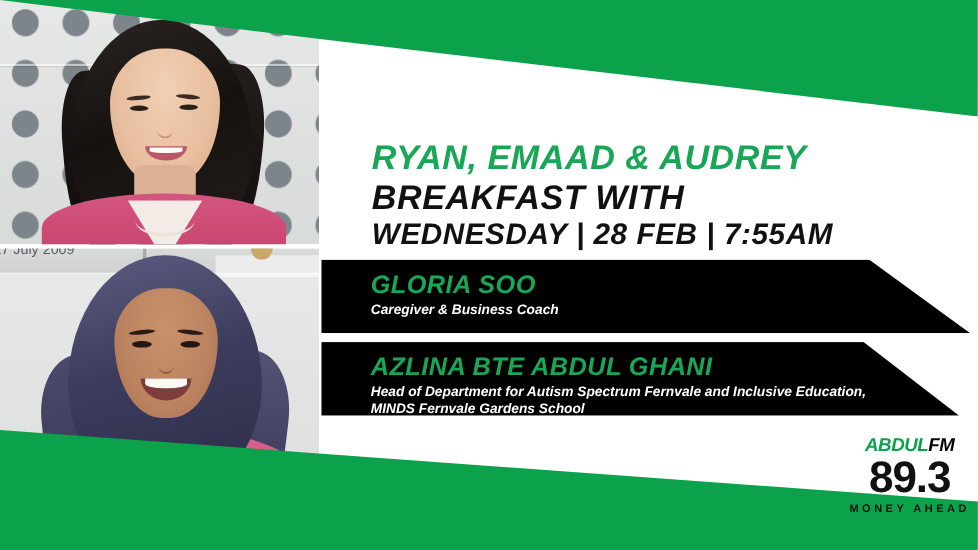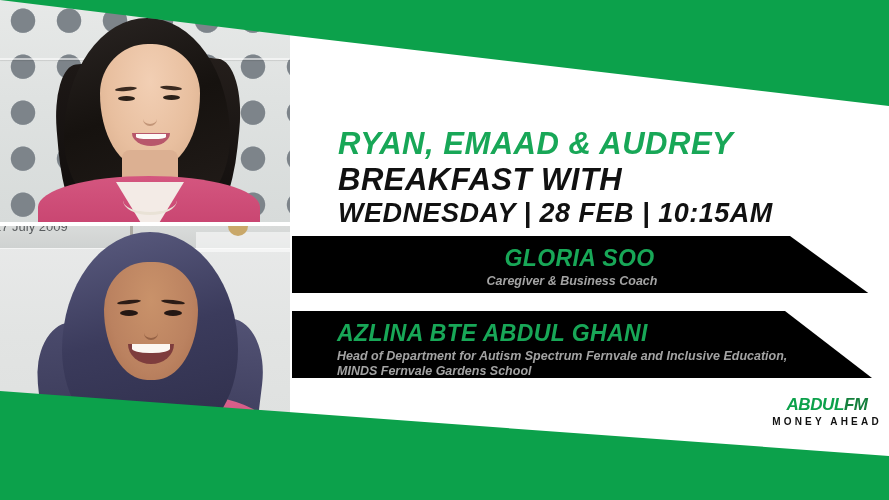--- a/index.html
+++ b/index.html
@@ -343,23 +343,22 @@
   .hl-3 { font-size: 27px; color: #111111; }
 
   
   .banner {
     position: absolute;
     background: #000000;
     color: #ffffff;
   }
   .banner-1 {
     left: 292px; top: 236px;
-    width: 590px; height: 57px;
+    width: 590px; height: 67px;
     clip-path: polygon(0 0, 498px 0, 590px 67px, 0 67px);
-    text-align: center;
   }
   .banner-2 {
     left: 292px; top: 311px;
     width: 590px; height: 67px;
     clip-path: polygon(0 0, 493px 0, 580px 67px, 0 67px);
   }
   .banner-inner {
     position: absolute;
     left: 45px;
     top: 10px;
@@ -373,21 +372,21 @@
     color: #18A757;
     letter-spacing: 0.4px;
     line-height: 1.1;
     white-space: nowrap;
   }
   .spk-role {
     font-family: "Liberation Sans", sans-serif;
     font-weight: bold;
     font-style: italic;
     font-size: 12.5px;
-    color: #a3a3a3;
+    color: #ffffff;
     line-height: 1.2;
     margin-top: 3px;
     max-width: 470px;
   }
 
   
   .logo {
     position: absolute;
     left: 772px; top: 396px;
     width: 110px;
@@ -396,21 +395,21 @@
   }
   .logo-word {
     font-family: "Liberation Sans", sans-serif;
     font-weight: bold;
     font-style: italic;
     font-size: 17px;
     letter-spacing: -0.4px;
     white-space: nowrap;
   }
   .logo-money { color: #0CA14B; }
-  .logo-fm    { color: #15803d; text-align: right; }
+  .logo-fm    { color: #000000; text-align: right; }
   .logo-freq {
     font-family: "Liberation Sans", sans-serif;
     font-weight: bold;
     font-size: 40px;
     color: #111111;
     letter-spacing: -1px;
     margin-top: 1px;
   }
   .logo-tag {
     font-family: "Liberation Sans", sans-serif;
@@ -475,35 +474,36 @@
       <div class="p2-smile"></div>
     </div>
   </div>
 
   <div class="green-top"></div>
   <div class="green-bottom"></div>
 
   <div class="headline">
     <div class="hl-line hl-2">RYAN, EMAAD &amp; AUDREY</div>
     <div class="hl-line hl-1">BREAKFAST WITH</div>
-    <div class="hl-line hl-3">WEDNESDAY | 28 FEB | 10:15AM</div>
+    <div class="hl-line hl-3">WEDNESDAY | 28 FEB | 7:55AM</div>
   </div>
 
   <div class="banner banner-1">
     <div class="banner-inner">
       <div class="spk-name">GLORIA SOO</div>
       <div class="spk-role">Caregiver &amp; Business Coach</div>
     </div>
   </div>
 
   <div class="banner banner-2">
     <div class="banner-inner">
       <div class="spk-name">AZLINA BTE ABDUL GHANI</div>
       <div class="spk-role">Head of Department for Autism Spectrum Fernvale and Inclusive Education, MINDS Fernvale Gardens School</div>
     </div>
   </div>
 
   <div class="logo">
     <div class="logo-word"><span class="logo-money">ABDUL</span><span class="logo-fm">FM</span></div>
+    <div class="logo-freq">89.3</div>
     <div class="logo-tag">MONEY AHEAD</div>
   </div>
 
 </div>
 
 </body></html>

